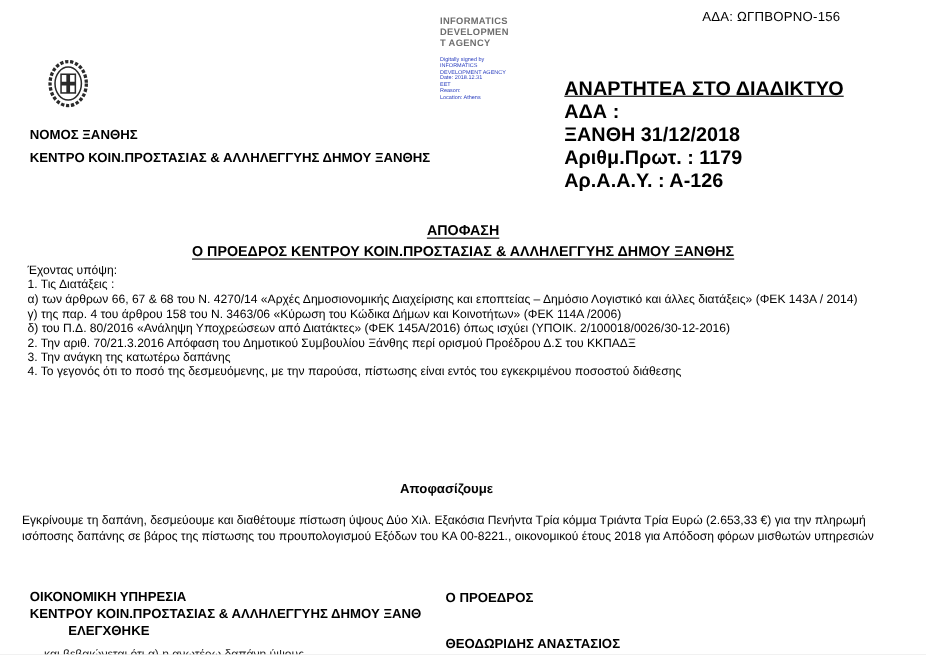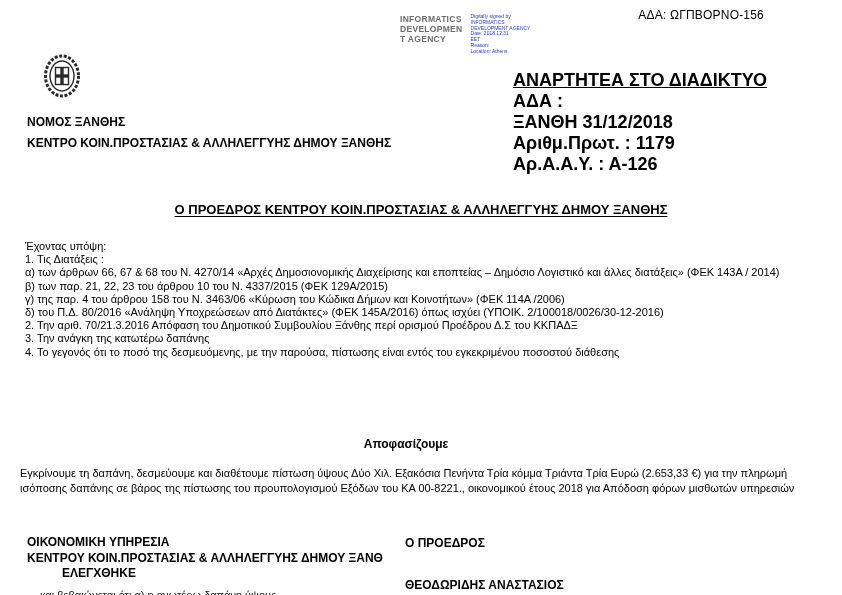--- a/index.html
+++ b/index.html
@@ -5,21 +5,21 @@
   html,body { margin:0; padding:0; background:#e8e8e8; }
   .page {
     position:relative;
     width:842px; height:595px;
     margin:0 auto;
     background:#ffffff;
     font-family:"Liberation Sans", sans-serif;
     color:#000;
     overflow:hidden;
   }
-  .abs { position:absolute; }
+  .abs { position:absolute;flex-direction:column; }
 
   .ada-top { top:8px; right:78px; font-size:12px; letter-spacing:.2px; }
 
   .sig-block { top:14px; left:400px; display:flex; gap:8px; align-items:flex-start; }
   .sig-agency { font-size:8.5px; line-height:10px; color:#6e6e6e; font-weight:bold; letter-spacing:.3px; }
   .sig-details { font-size:5px; line-height:5.8px; color:#2b3fbf; }
 
   .emblem { top:54px; left:42px; width:40px; height:44px; }
 
   .header-left { top:112px; left:27px; font-weight:bold; font-size:12px; line-height:21px; white-space:nowrap; }
@@ -84,28 +84,28 @@
 
   <div class="abs header-right">
     <div class="underline">ΑΝΑΡΤΗΤΕΑ ΣΤΟ ΔΙΑΔΙΚΤΥΟ</div>
     <div>ΑΔΑ :</div>
     <div>ΞΑΝΘΗ 31/12/2018</div>
     <div>Αριθμ.Πρωτ. : 1179</div>
     <div>Αρ.Α.Α.Υ. : Α-126</div>
   </div>
 
   <div class="abs title-block">
+    <div class="underline">ΑΠΟΦΑΣΗ</div>
     <div class="underline">Ο ΠΡΟΕΔΡΟΣ ΚΕΝΤΡΟΥ ΚΟΙΝ.ΠΡΟΣΤΑΣΙΑΣ &amp; ΑΛΛΗΛΕΓΓΥΗΣ ΔΗΜΟΥ ΞΑΝΘΗΣ</div>
   </div>
 
   <div class="abs considerations">
     <div>Έχοντας υπόψη:</div>
     <div>1. Τις Διατάξεις :</div>
     <div>α) των άρθρων 66, 67 &amp; 68 του Ν. 4270/14 «Αρχές Δημοσιονομικής Διαχείρισης και εποπτείας – Δημόσιο Λογιστικό και άλλες διατάξεις» (ΦΕΚ 143Α / 2014)</div>
-    <div>β) των παρ. 21, 22, 23 του άρθρου 10 του Ν. 4337/2015 (ΦΕΚ 129Α/2015)</div>
     <div>γ) της παρ. 4 του άρθρου 158 του Ν. 3463/06 «Κύρωση του Κώδικα Δήμων και Κοινοτήτων» (ΦΕΚ 114Α /2006)</div>
     <div>δ) του Π.Δ. 80/2016 «Ανάληψη Υποχρεώσεων από Διατάκτες» (ΦΕΚ 145Α/2016) όπως ισχύει (ΥΠΟΙΚ. 2/100018/0026/30-12-2016)</div>
     <div>2. Την αριθ. 70/21.3.2016 Απόφαση του Δημοτικού Συμβουλίου Ξάνθης περί ορισμού Προέδρου Δ.Σ του ΚΚΠΑΔΞ</div>
     <div>3. Την ανάγκη της κατωτέρω δαπάνης</div>
     <div>4. Το γεγονός ότι το ποσό της δεσμευόμενης, με την παρούσα, πίστωσης είναι εντός του εγκεκριμένου ποσοστού διάθεσης</div>
   </div>
 
   <div class="abs decide-heading">Αποφασίζουμε</div>
 
   <div class="abs decision-par">Εγκρίνουμε τη δαπάνη, δεσμεύουμε και διαθέτουμε πίστωση ύψους Δύο Χιλ. Εξακόσια Πενήντα Τρία  κόμμα Τριάντα Τρία  Ευρώ (2.653,33 €) για την πληρωμή ισόποσης δαπάνης σε βάρος της πίστωσης του προυπολογισμού Εξόδων του ΚΑ 00-8221., οικονομικού έτους 2018 για Απόδοση φόρων μισθωτών υπηρεσιών</div>

